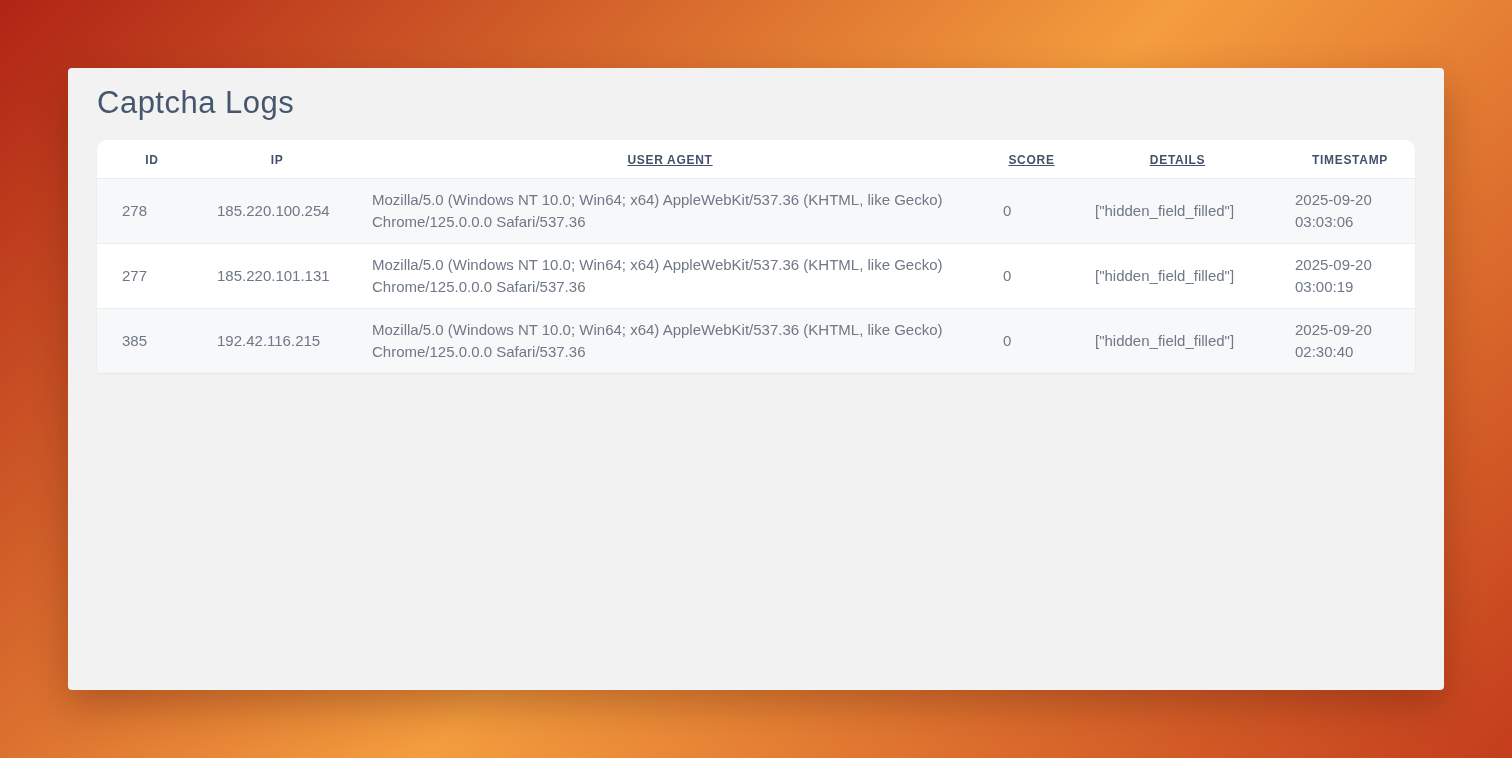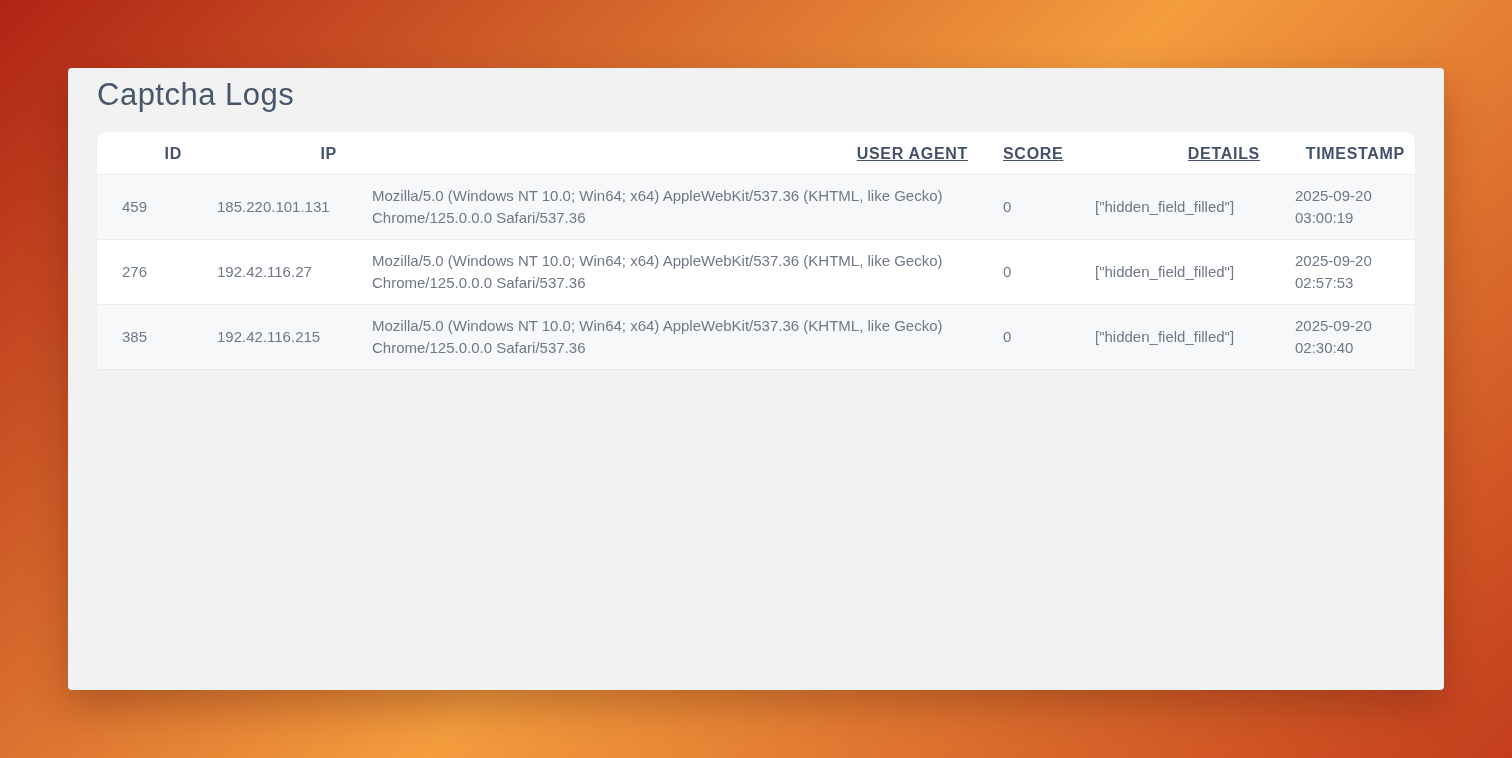--- a/index.html
+++ b/index.html
@@ -12,43 +12,43 @@
   .card {
     position: absolute;
     left: 68px; top: 68px;
     width: 1376px; height: 622px;
     background: #f2f2f3;
     border-radius: 4px;
     box-shadow: 0 16px 38px rgba(70, 15, 5, 0.30);
     overflow: hidden;
   }
   .title {
-    padding: 8px 30px 17px 29px;
+    padding: 16px 30px 17px 29px;
     font-size: 31px;
     font-weight: 500;
     color: #46566b;
     letter-spacing: 0.5px;
     line-height: 1.25;
   }
   .table-wrap {
     margin: 0 29px;
     background: #ffffff;
     border-radius: 10px 10px 0 0;
     overflow: hidden;
     box-shadow: 0 1px 2px rgba(16,24,40,0.05);
   }
   table {
     width: 100%;
     border-collapse: separate;
     border-spacing: 0;
     table-layout: fixed;
   }
   thead th {
-    text-align: right;
-    font-size: 16px;
+    text-align: center;
+    font-size: 12px;
     font-weight: 700;
     letter-spacing: 0.7px;
     color: #44516b;
     padding: 13px 10px 11px 25px;
     background: #ffffff;
     white-space: nowrap;
   }
   .col-id { width: 95px; }
   .col-ip { width: 155px; }
   .col-ua { width: 631px; text-decoration: underline; }
@@ -79,34 +79,34 @@
           <th class="col-id">ID</th>
           <th class="col-ip">IP</th>
           <th class="col-ua">USER AGENT</th>
           <th class="col-score">SCORE</th>
           <th class="col-details">DETAILS</th>
           <th class="col-ts">TIMESTAMP</th>
         </tr>
       </thead>
       <tbody>
           <tr>
-            <td>459</td>
+            <td>278</td>
+            <td>185.220.100.254</td>
+            <td>Mozilla/5.0 (Windows NT 10.0; Win64; x64) AppleWebKit/537.36 (KHTML, like Gecko) Chrome/125.0.0.0 Safari/537.36</td>
+            <td>0</td>
+            <td>["hidden_field_filled"]</td>
+            <td>2025-09-20 03:03:06</td>
+          </tr>
+          <tr>
+            <td>277</td>
             <td>185.220.101.131</td>
             <td>Mozilla/5.0 (Windows NT 10.0; Win64; x64) AppleWebKit/537.36 (KHTML, like Gecko) Chrome/125.0.0.0 Safari/537.36</td>
             <td>0</td>
             <td>["hidden_field_filled"]</td>
             <td>2025-09-20 03:00:19</td>
-          </tr>
-          <tr>
-            <td>276</td>
-            <td>192.42.116.27</td>
-            <td>Mozilla/5.0 (Windows NT 10.0; Win64; x64) AppleWebKit/537.36 (KHTML, like Gecko) Chrome/125.0.0.0 Safari/537.36</td>
-            <td>0</td>
-            <td>["hidden_field_filled"]</td>
-            <td>2025-09-20 02:57:53</td>
           </tr>
           <tr>
             <td>385</td>
             <td>192.42.116.215</td>
             <td>Mozilla/5.0 (Windows NT 10.0; Win64; x64) AppleWebKit/537.36 (KHTML, like Gecko) Chrome/125.0.0.0 Safari/537.36</td>
             <td>0</td>
             <td>["hidden_field_filled"]</td>
             <td>2025-09-20 02:30:40</td>
           </tr>
         </tbody>

